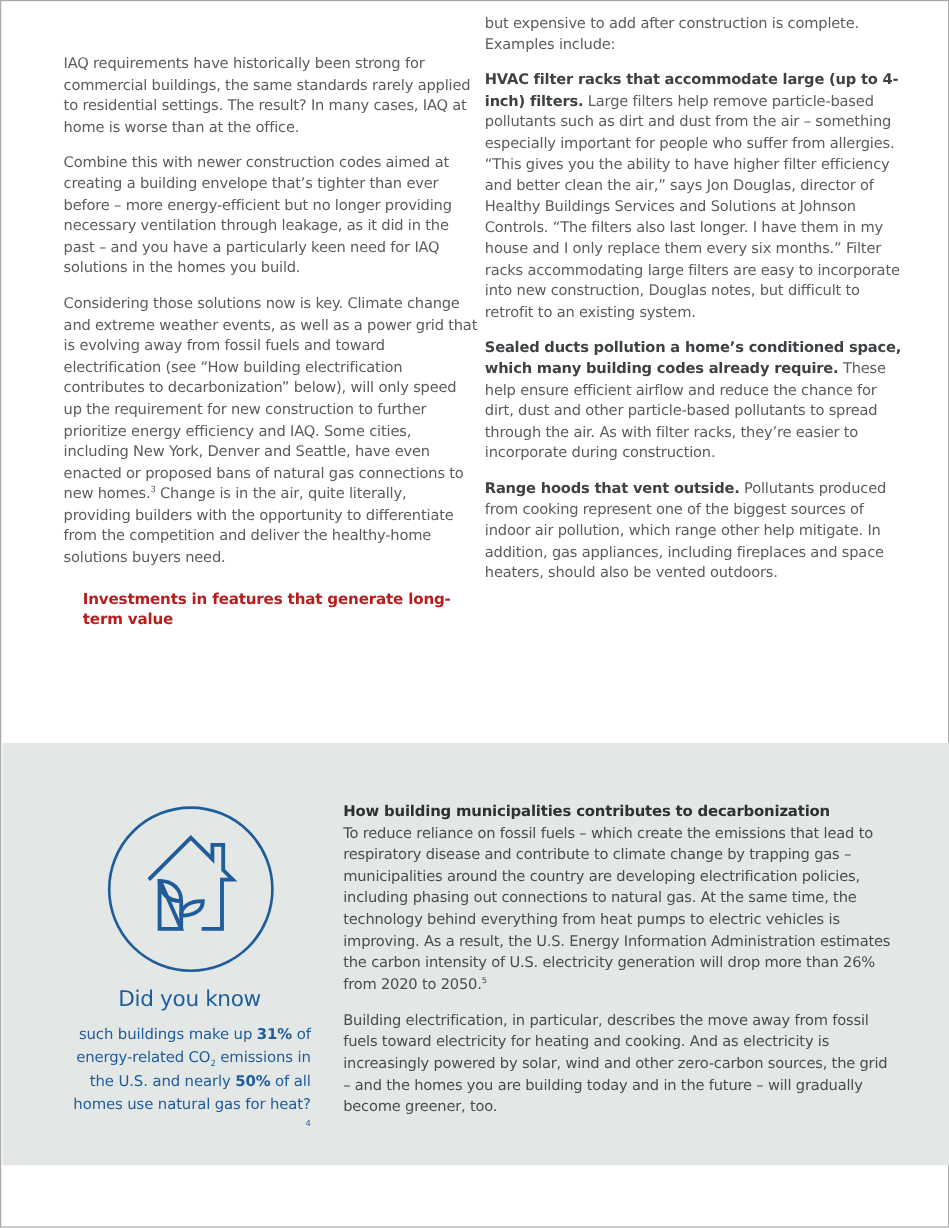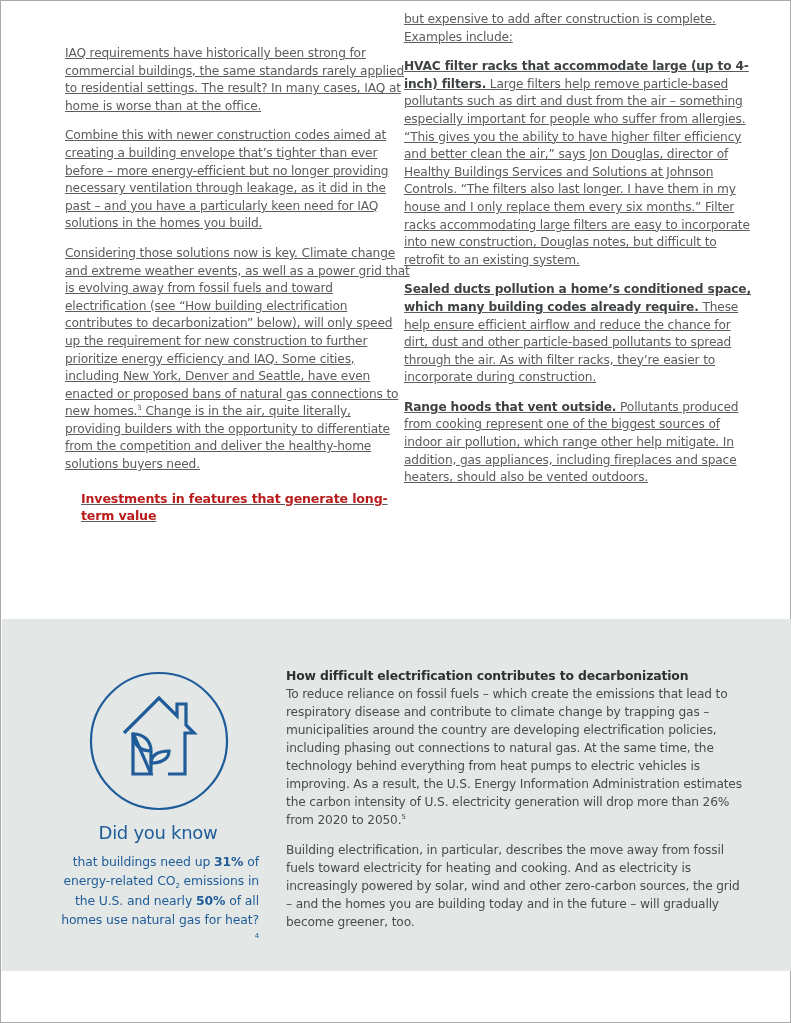--- a/index.html
+++ b/index.html
@@ -7,23 +7,23 @@
       width: 791px; height: 1023px; position: relative; overflow: hidden;
       font-family: "DejaVu Sans", sans-serif;
       color: #5a5c5e;
     }
     .page {
       position: absolute; left: 0; top: 0; width: 789px; height: 1021px;
       border: 1px solid #a9a9a9; background: #fff;
     }
     .col {
       position: absolute; top: 44px;
-      font-size: 12.2px; line-height: 17.6px; letter-spacing: -0.15px; text-decoration: underline;
+      font-size: 12.2px; line-height: 17.6px; letter-spacing: -0.15px;
     }
-    .col-left { left: 64px; width: 345px; }
+    .col-left { left: 52px; width: 345px; }
     .col-right { left: 403px; width: 350px; top: 10px; }
     .col p { margin: 0 0 12px 0; }
     .lead { color: #3f4244; font-weight: bold; }
     .subhead {
       color: #b91c1c; font-weight: bold; font-size: 12.6px; line-height: 17.6px; margin: 16px;
     }
     sup { font-size: 7px; line-height: 0; vertical-align: 5px; }
     .sidebar {
       position: absolute; left: 1px; top: 618px; width: 789px; height: 352px;
       background: #e3e7e6;
@@ -72,22 +72,22 @@
   <div class="sidebar">
     <div class="icon-wrap">
       <svg width="140" height="140" viewBox="0 0 140 140">
         <circle cx="70" cy="70" r="68" fill="none" stroke="#1f5c99" stroke-width="2.2"></circle>
         <path d="M35 62 L70 27 L88 45 L88 33 L97 33 L97 54 L105 62 L96 62 L96 103 L79 103 M62 103 L44 103 L44 62 Z" fill="none" stroke="#1f5c99" stroke-width="3.2" stroke-linejoin="miter"></path>
         <path d="M62 103 L62 80 C62 70 55 63 44 63 C44 73 51 80 62 80" fill="none" stroke="#1f5c99" stroke-width="3.2"></path>
         <path d="M62 92 C62 85 68 80 80 80 C80 87 74 92 62 92" fill="none" stroke="#1f5c99" stroke-width="3.2"></path>
       </svg>
     </div>
     <div class="dyk-title">Did you know</div>
-    <div class="dyk-body"><span>that buildings need up </span><b>31%</b><span> of energy-related CO</span><sub>2</sub><span> emissions in the U.S. and nearly </span><b>50%</b><span> of all homes use natural gas for heat?</span><sup>4</sup></div>
+    <div class="dyk-body"><span>such buildings make up </span><b>31%</b><span> of energy-related CO</span><sub>2</sub><span> emissions in the U.S. and nearly </span><b>50%</b><span> of all homes use natural gas for heat?</span><sup>4</sup></div>
 
     <div class="side-text">
-      <h3>How difficult electrification contributes to decarbonization</h3>
+      <h3>How building municipalities contributes to decarbonization</h3>
       <p><span>To reduce reliance on fossil fuels – which create the emissions that lead to respiratory disease and contribute to climate change by trapping gas – municipalities around the country are developing electrification policies, including phasing out connections to natural gas. At the same time, the technology behind everything from heat pumps to electric vehicles is improving. As a result, the U.S. Energy Information Administration estimates the carbon intensity of U.S. electricity generation will drop more than 26% from 2020 to 2050.</span><sup>5</sup></p>
       <p>Building electrification, in particular, describes the move away from fossil fuels toward electricity for heating and cooking. And as electricity is increasingly powered by solar, wind and other zero-carbon sources, the grid – and the homes you are building today and in the future – will gradually become greener, too.</p>
     </div>
   </div>
 
 </div>
 
 </body></html>

